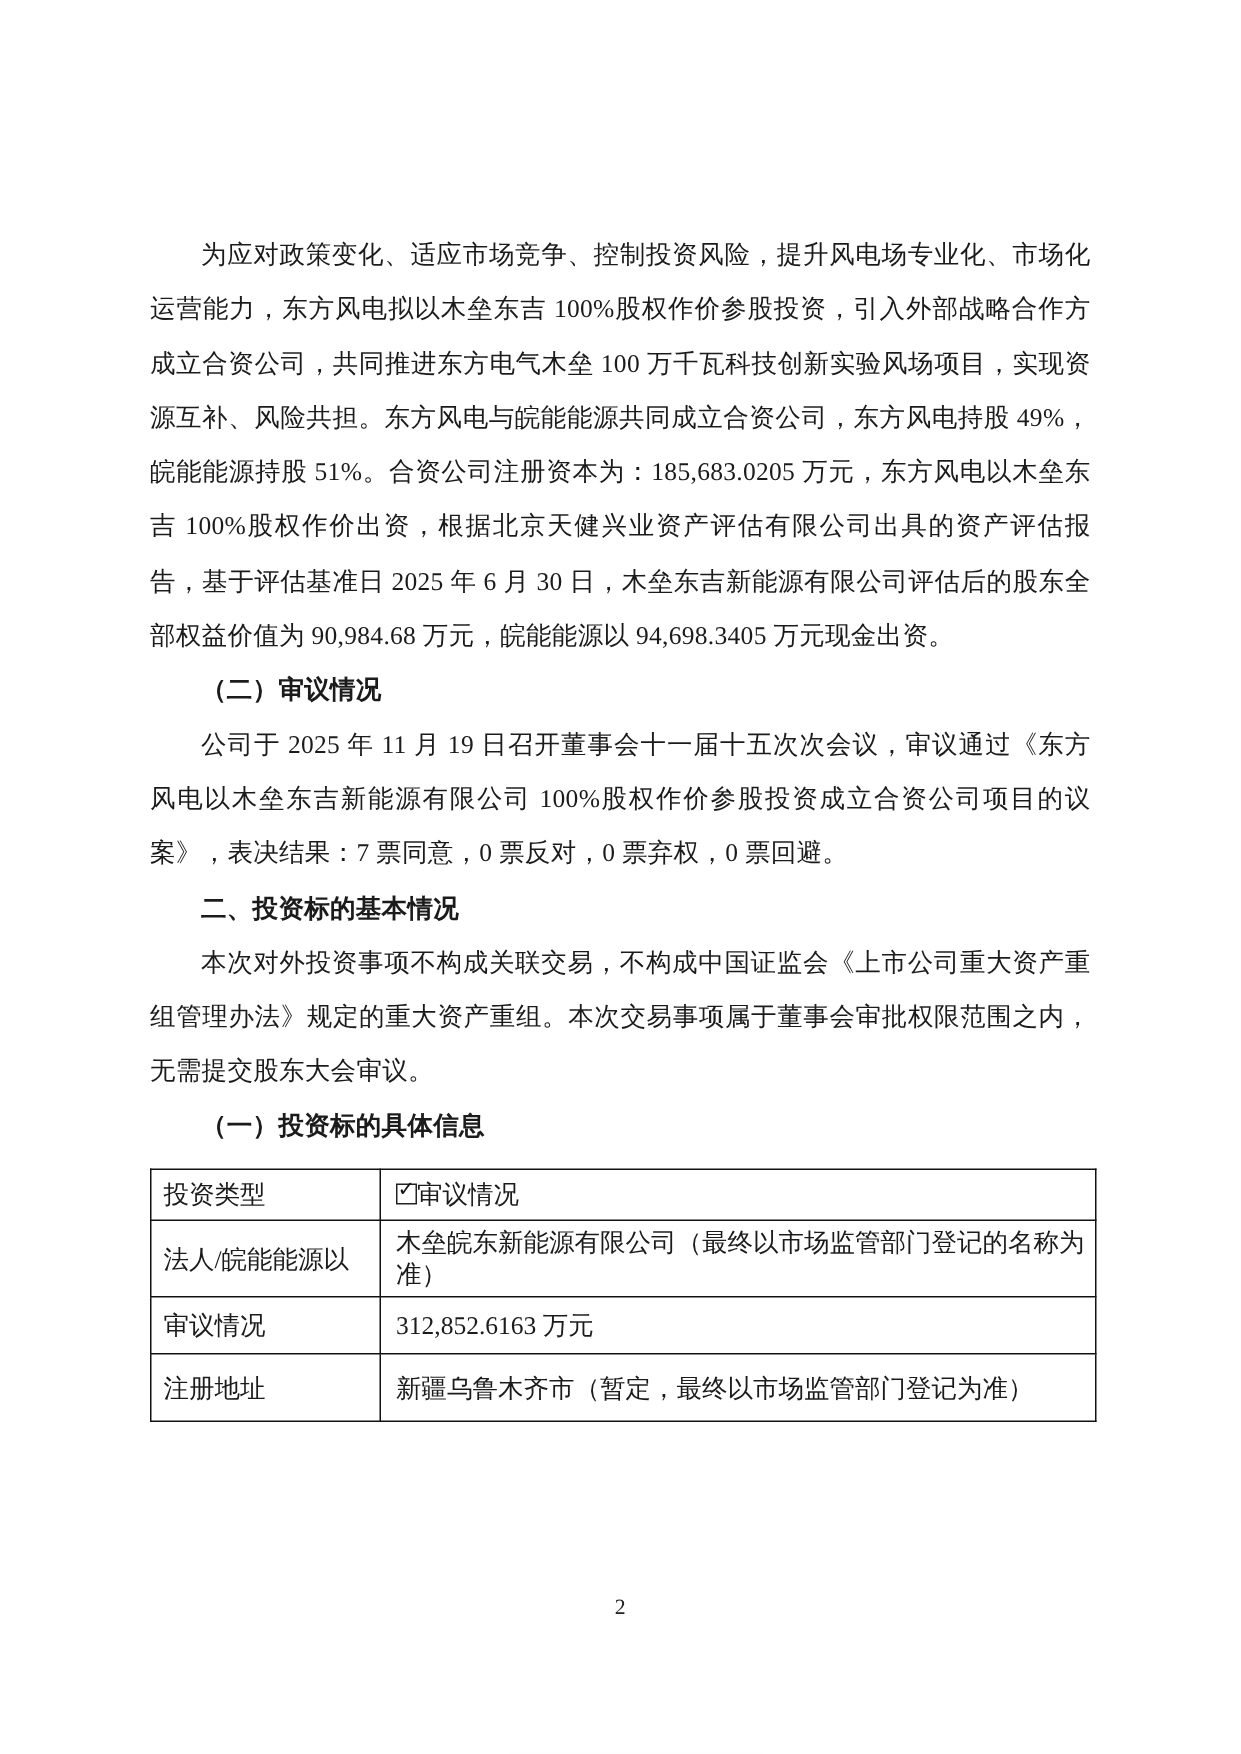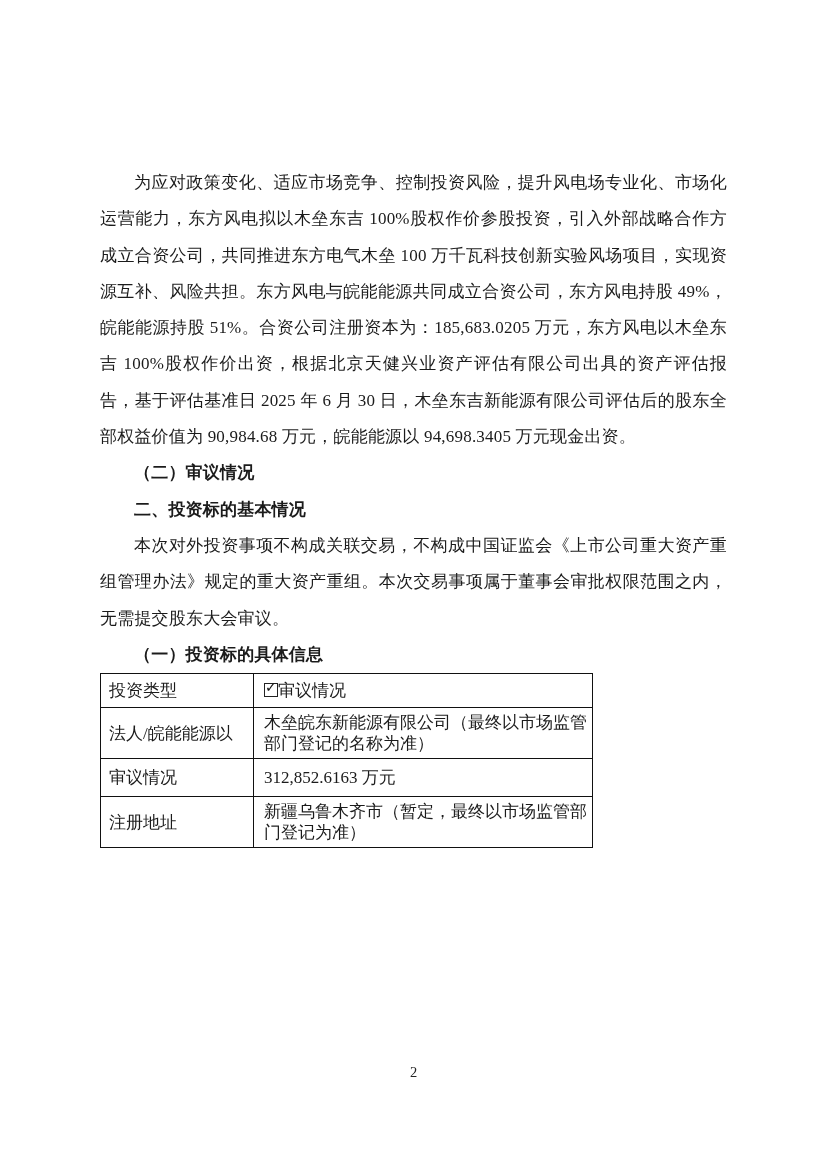--- a/index.html
+++ b/index.html
@@ -12,40 +12,40 @@
     width: 827px;
     height: 1169px;
     background: #ffffff;
     font-family: "Liberation Serif", "DejaVu Serif", serif;
     color: #1b1b1b;
     overflow: hidden;
   }
   .content {
     position: absolute;
     left: 100px;
-    top: 165px;
+    top: 152px;
     width: 627px;
   }
   .para {
     margin: 0;
     font-size: 17px;
     line-height: 36.3px;
     text-align: justify;
     text-indent: 2em;
     letter-spacing: 0.2px;
   }
   .para.heading {
     font-weight: bold;
     text-align: left;
   }
   
   table.info-table {
     border-collapse: collapse;
-    width: 493px;
-    margin-top: 0;
+    width: 631px;
+    margin-top: 10px;
     table-layout: fixed;
   }
   table.info-table td {
     border: 1.5px solid #111;
     vertical-align: middle;
     font-size: 17px;
     line-height: 21px;
   }
   td.cell-label {
     width: 133px;
@@ -105,20 +105,21 @@
 </head>
 <body>
 
 <div class="page">
   <div class="content">
 
     <p class="para">为应对政策变化、适应市场竞争、控制投资风险，提升风电场专业化、市场化运营能力，东方风电拟以木垒东吉 100%股权作价参股投资，引入外部战略合作方成立合资公司，共同推进东方电气木垒 100 万千瓦科技创新实验风场项目，实现资源互补、风险共担。东方风电与皖能能源共同成立合资公司，东方风电持股 49%，皖能能源持股 51%。合资公司注册资本为：185,683.0205 万元，东方风电以木垒东吉 100%股权作价出资，根据北京天健兴业资产评估有限公司出具的资产评估报告，基于评估基准日 2025 年 6 月 30 日，木垒东吉新能源有限公司评估后的股东全部权益价值为 90,984.68 万元，皖能能源以 94,698.3405 万元现金出资。</p>
 
     <p class="para heading">（二）审议情况</p>
 
+    <p class="para">公司于 2025 年 11 月 19 日召开董事会十一届十五次次会议，审议通过《东方风电以木垒东吉新能源有限公司 100%股权作价参股投资成立合资公司项目的议案》，表决结果：7 票同意，0 票反对，0 票弃权，0 票回避。</p>
 
     <p class="para heading">二、投资标的基本情况</p>
 
     <p class="para">本次对外投资事项不构成关联交易，不构成中国证监会《上市公司重大资产重组管理办法》规定的重大资产重组。本次交易事项属于董事会审批权限范围之内，无需提交股东大会审议。</p>
 
     <p class="para heading">（一）投资标的具体信息</p>
 
     <table class="info-table">
       <tbody>
         <tr class="row-type">

